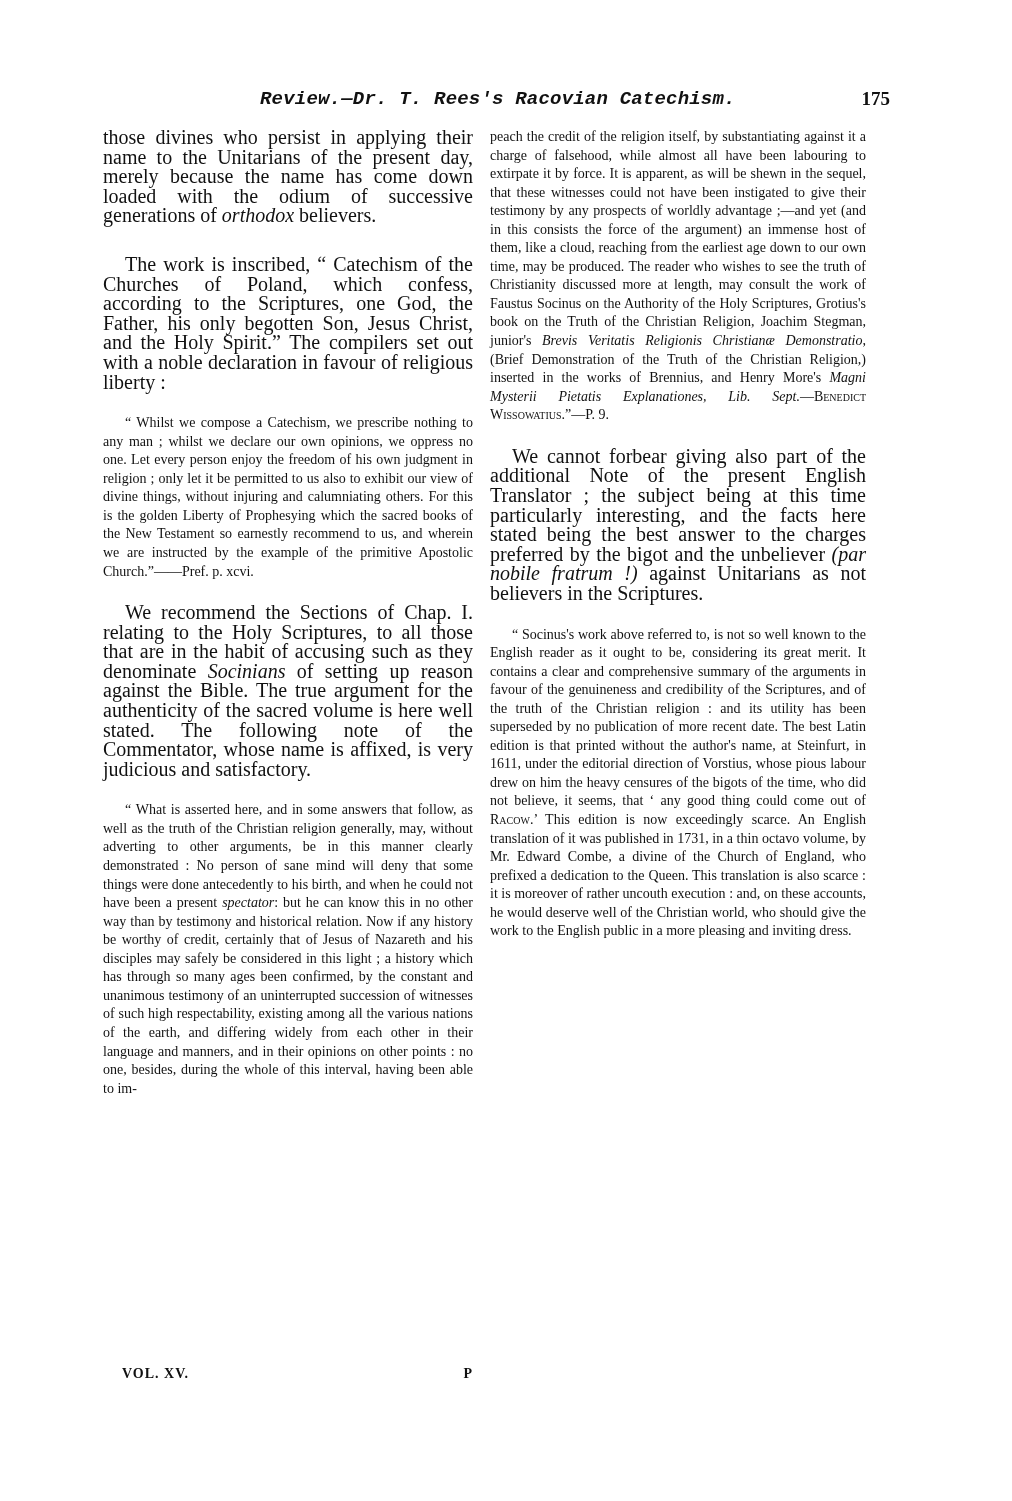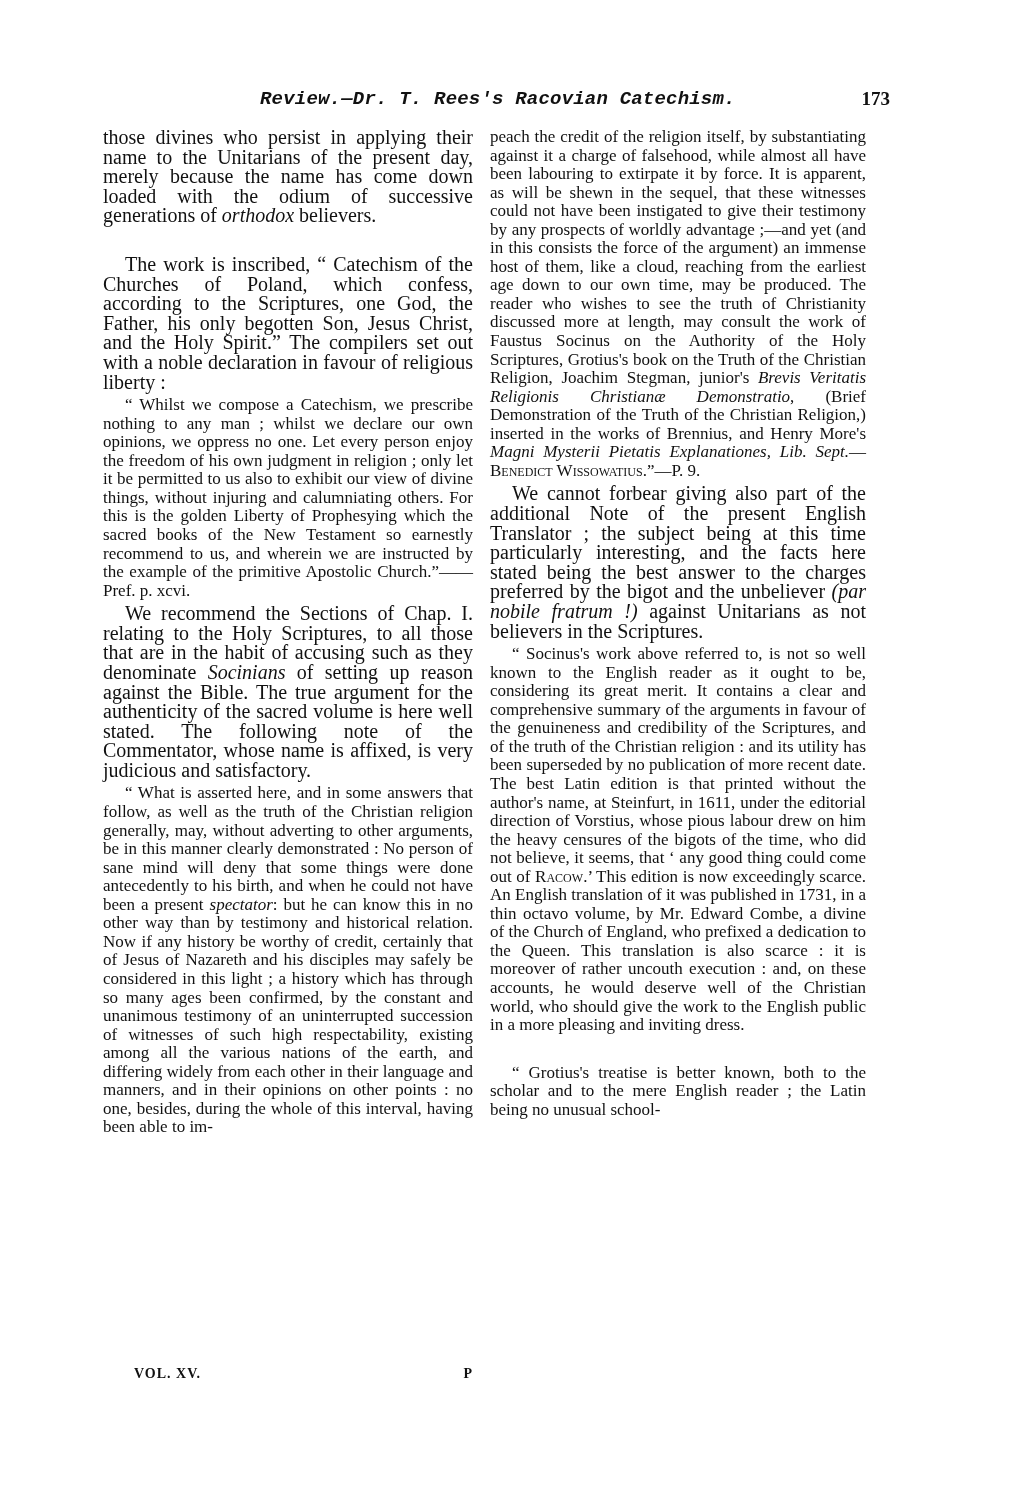--- a/index.html
+++ b/index.html
@@ -9,53 +9,52 @@
   .header { position: absolute; top: 88px; left: 100px; width: 770px; height: 28px; }
   .running-title { position: absolute; left: 160px; top: 0; font-style: italic; font-weight: bold;
                    font-size: 19px; letter-spacing: 0.2px; font-family: Liberation Mono, monospace; }
   .page-number { position: absolute; right: -20px; top: 0; font-weight: bold; font-size: 19px;
                  font-family: "Liberation Serif", serif; }
   .col { position: absolute; top: 128px; width: 370px; }
   .col-left { left: 103px; }
   .col-right { left: 490px; width: 376px; }
   p { margin: 0; text-align: justify; hyphens: manual; }
   .body { font-size: 20px; line-height: 19.6px; font-family: "Liberation Serif", serif; }
-  .quote { font-size: 17px; line-height: 18.55px; font-family: "Liberation Serif", serif; }
+  .quote { font-size: 14px; line-height: 18.55px; font-family: "Liberation Serif", serif; }
   .indent { text-indent: 22px; margin-top: 29px; }
-  .gap { margin-top: 4px; }
+  .gap { margin-top: 22px; }
   i { font-style: italic; }
   .sc { font-variant: small-caps; }
   .footer { position: absolute; top: 1366px; left: 122px; width: 350px; font-size: 14px;
             font-family: "Liberation Serif", serif; font-weight: bold; }
-  .sig-left { position: absolute; left: 12px; letter-spacing: 1px; }
+  .sig-left { position: absolute; left: 0; letter-spacing: 1px; }
   .sig-right { position: absolute; right: 0; }
 </style>
 </head>
 <body>
 
 <div class="page">
 
   <div class="header">
     <span class="running-title">Review.—Dr. T. Rees's Racovian Catechism.</span>
-    <span class="page-number">173</span>
+    <span class="page-number">175</span>
   </div>
 
   <div class="col col-left">
     <p class="body"><span>those divines who persist in applying their name to the Unitarians of the present day, merely because the name has come down loaded with the odium of successive generations of </span><i>orthodox</i><span> believers.</span></p>
     <p class="body indent">The work is inscribed, “ Catechism of the Churches of Poland, which confess, according to the Scriptures, one God, the Father, his only begotten Son, Jesus Christ, and the Holy Spirit.” The compilers set out with a noble declaration in favour of religious liberty :</p>
     <p class="quote indent gap">“ Whilst we compose a Catechism, we prescribe nothing to any man ; whilst we declare our own opinions, we oppress no one. Let every person enjoy the freedom of his own judgment in religion ; only let it be permitted to us also to exhibit our view of divine things, without injuring and calumniating others. For this is the golden Liberty of Prophesying which the sacred books of the New Testament so earnestly recommend to us, and wherein we are instructed by the example of the primitive Apostolic Church.”——Pref. p. xcvi.</p>
     <p class="body indent gap"><span>We recommend the Sections of Chap. I. relating to the Holy Scriptures, to all those that are in the habit of accusing such as they denominate </span><i>Socinians</i><span> of setting up reason against the Bible. The true argument for the authenticity of the sacred volume is here well stated. The following note of the Commentator, whose name is affixed, is very judicious and satisfactory.</span></p>
     <p class="quote indent gap"><span>“ What is asserted here, and in some answers that follow, as well as the truth of the Christian religion generally, may, without adverting to other arguments, be in this manner clearly demonstrated : No person of sane mind will deny that some things were done antecedently to his birth, and when he could not have been a present </span><i>spectator</i><span>: but he can know this in no other way than by testimony and historical relation. Now if any history be worthy of credit, certainly that of Jesus of Nazareth and his disciples may safely be considered in this light ; a history which has through so many ages been confirmed, by the constant and unanimous testimony of an uninterrupted succession of witnesses of such high respectability, existing among all the various nations of the earth, and differing widely from each other in their language and manners, and in their opinions on other points : no one, besides, during the whole of this interval, having been able to im-</span></p>
   </div>
 
   <div class="col col-right">
     <p class="quote"><span>peach the credit of the religion itself, by substantiating against it a charge of falsehood, while almost all have been labouring to extirpate it by force. It is apparent, as will be shewn in the sequel, that these witnesses could not have been instigated to give their testimony by any prospects of worldly advantage ;—and yet (and in this consists the force of the argument) an immense host of them, like a cloud, reaching from the earliest age down to our own time, may be produced. The reader who wishes to see the truth of Christianity discussed more at length, may consult the work of Faustus Socinus on the Authority of the Holy Scriptures, Grotius's book on the Truth of the Christian Religion, Joachim Stegman, junior's </span><i>Brevis Veritatis Religionis Christianæ Demonstratio</i><span>, (Brief Demonstration of the Truth of the Christian Religion,) inserted in the works of Brennius, and Henry More's </span><i>Magni Mysterii Pietatis Explanationes, Lib. Sept.</i><span>—</span><span class="sc">Benedict Wissowatius</span><span>.”—P. 9.</span></p>
     <p class="body indent gap"><span>We cannot forbear giving also part of the additional Note of the present English Translator ; the subject being at this time particularly interesting, and the facts here stated being the best answer to the charges preferred by the bigot and the unbeliever </span><i>(par nobile fratrum !)</i><span> against Unitarians as not believers in the Scriptures.</span></p>
     <p class="quote indent gap"><span>“ Socinus's work above referred to, is not so well known to the English reader as it ought to be, considering its great merit. It contains a clear and comprehensive summary of the arguments in favour of the genuineness and credibility of the Scriptures, and of the truth of the Christian religion : and its utility has been superseded by no publication of more recent date. The best Latin edition is that printed without the author's name, at Steinfurt, in 1611, under the editorial direction of Vorstius, whose pious labour drew on him the heavy censures of the bigots of the time, who did not believe, it seems, that ‘ any good thing could come out of </span><span class="sc">Racow</span><span>.’ This edition is now exceedingly scarce. An English translation of it was published in 1731, in a thin octavo volume, by Mr. Edward Combe, a divine of the Church of England, who prefixed a dedication to the Queen. This translation is also scarce : it is moreover of rather uncouth execution : and, on these accounts, he would deserve well of the Christian world, who should give the work to the English public in a more pleasing and inviting dress.</span></p>
-    <p class="quote indent">“ Grotius's treatise is better known, both to the scholar and to the mere English reader ; the Latin being no unusual school-</p>
   </div>
 
   <div class="footer">
     <span class="sig-left">VOL. XV.</span>
     <span class="sig-right">P</span>
   </div>
 
 </div>
 
 </body></html>

